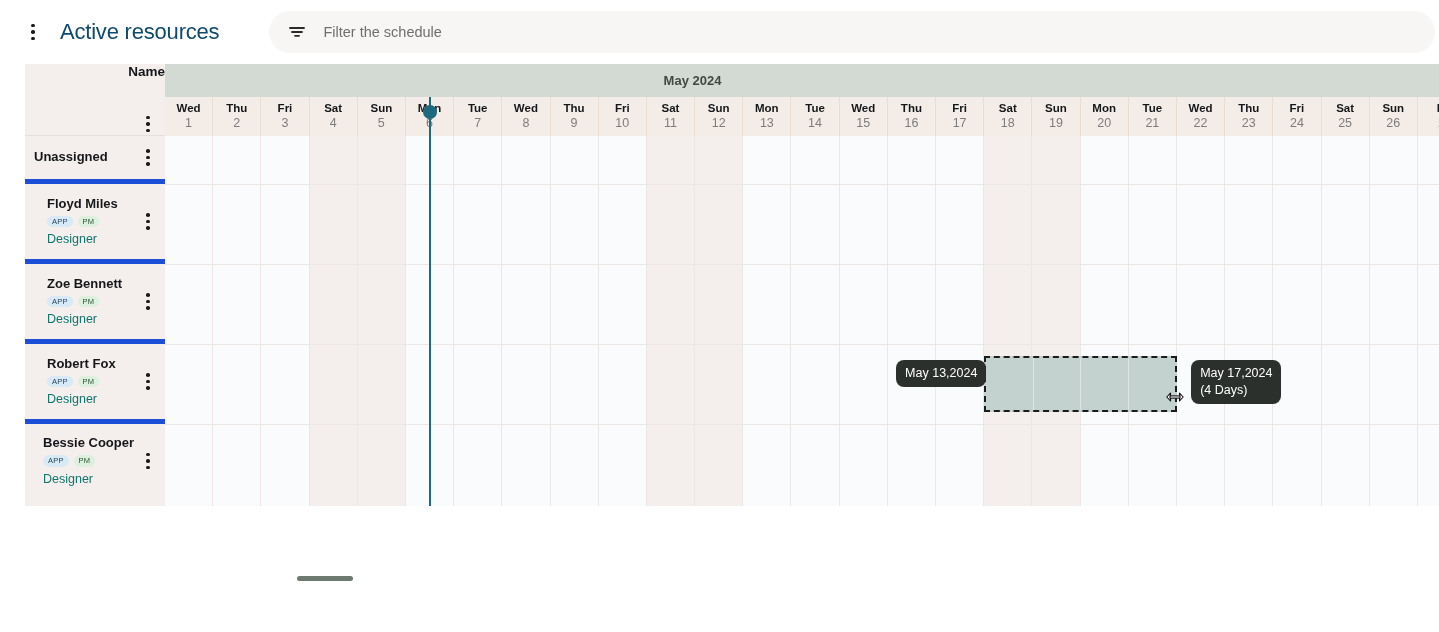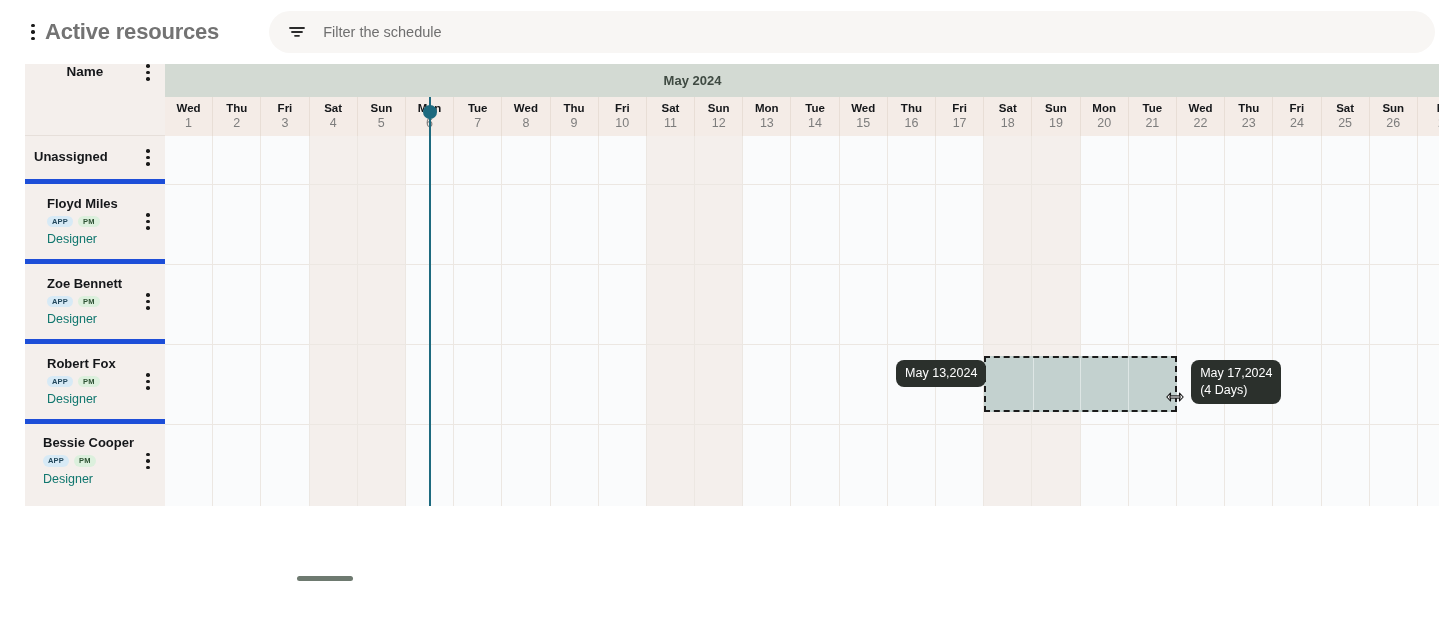--- a/index.html
+++ b/index.html
@@ -20,22 +20,22 @@
   }
   .kebab {
     width: 18px; height: 22px;
     display: flex; flex-direction: column;
     align-items: center; justify-content: center;
     gap: 3px;
     cursor: pointer; flex: 0 0 auto;
   }
   .kebab i { width: 3.5px; height: 3.5px; border-radius: 50%; background: #1a1a1a; display:block; }
   .page-title {
-    font-size: 22px; font-weight: 700; color: #737373;
-    margin-left: 3px; letter-spacing: -0.2px;
+    font-size: 22px; font-weight: 400; color: #0c4a6e;
+    margin-left: 18px; letter-spacing: -0.2px;
     white-space: nowrap;
   }
   .filterbar {
     margin-left: 50px;
     flex: 1 1 auto;
     height: 42px;
     background: #f8f6f4;
     border-radius: 21px;
     display: flex; align-items: center;
     padding: 0 18px;
@@ -60,24 +60,25 @@
   .sched-inner { position: relative; display: flex; height: 442px; }
 
   
   .resource-col {
     width: 140px; flex: 0 0 140px;
     position: relative; z-index: 5;
     background: #f4efec;
   }
   .res-head {
     height: 72px;
-    display: flex; align-items: flex-start;
+    display: flex; align-items: flex-end;
     background: #f4efec;
     border-bottom: 1px solid #e6dfda;
     position: relative;
+    flex-direction: column;
   }
   .res-head-label {
     flex: 1 1 auto; text-align: center;
     font-size: 13.5px; font-weight: 700; color: #15171a;
     padding-left: 8px;
   }
   .res-row {
     display: flex; align-items: center;
     background: #f4efec;
     border-bottom: 5px solid #1d4ed8;
@@ -87,21 +88,21 @@
   .res-row.h-person { height: 80px; padding-left: 13px; }
   .res-row.h-last { height: 74px; border-bottom: none; }
   .res-body { flex: 1 1 auto; padding-left: 9px; overflow: hidden; }
   .res-body.indent { padding-left: 18px; }
   .res-name {
     font-size: 13px; font-weight: 700; color: #15171a;
     white-space: nowrap; line-height: 1.25;
   }
   .badges { display: flex; gap: 5px; margin-top: 4px; }
   .badge {
-    font-size: 7.5px; font-weight: 700; letter-spacing: 0.2px;
+    font-size: 7.5px; font-weight: 400; letter-spacing: 0.2px;
     padding: 2px 5px 2px 5px; border-radius: 8px; line-height: 1;
   }
   .badge.app { background: #d7eaf6; color: #23485c; }
   .badge.pm  { background: #dcf0dd; color: #2d5233; }
   .res-role {
     font-size: 12.5px; color: #0f766e; margin-top: 5px;
     white-space: nowrap; line-height: 1.2;
   }
   .row-kebab {
     width: 22px; flex: 0 0 22px;

